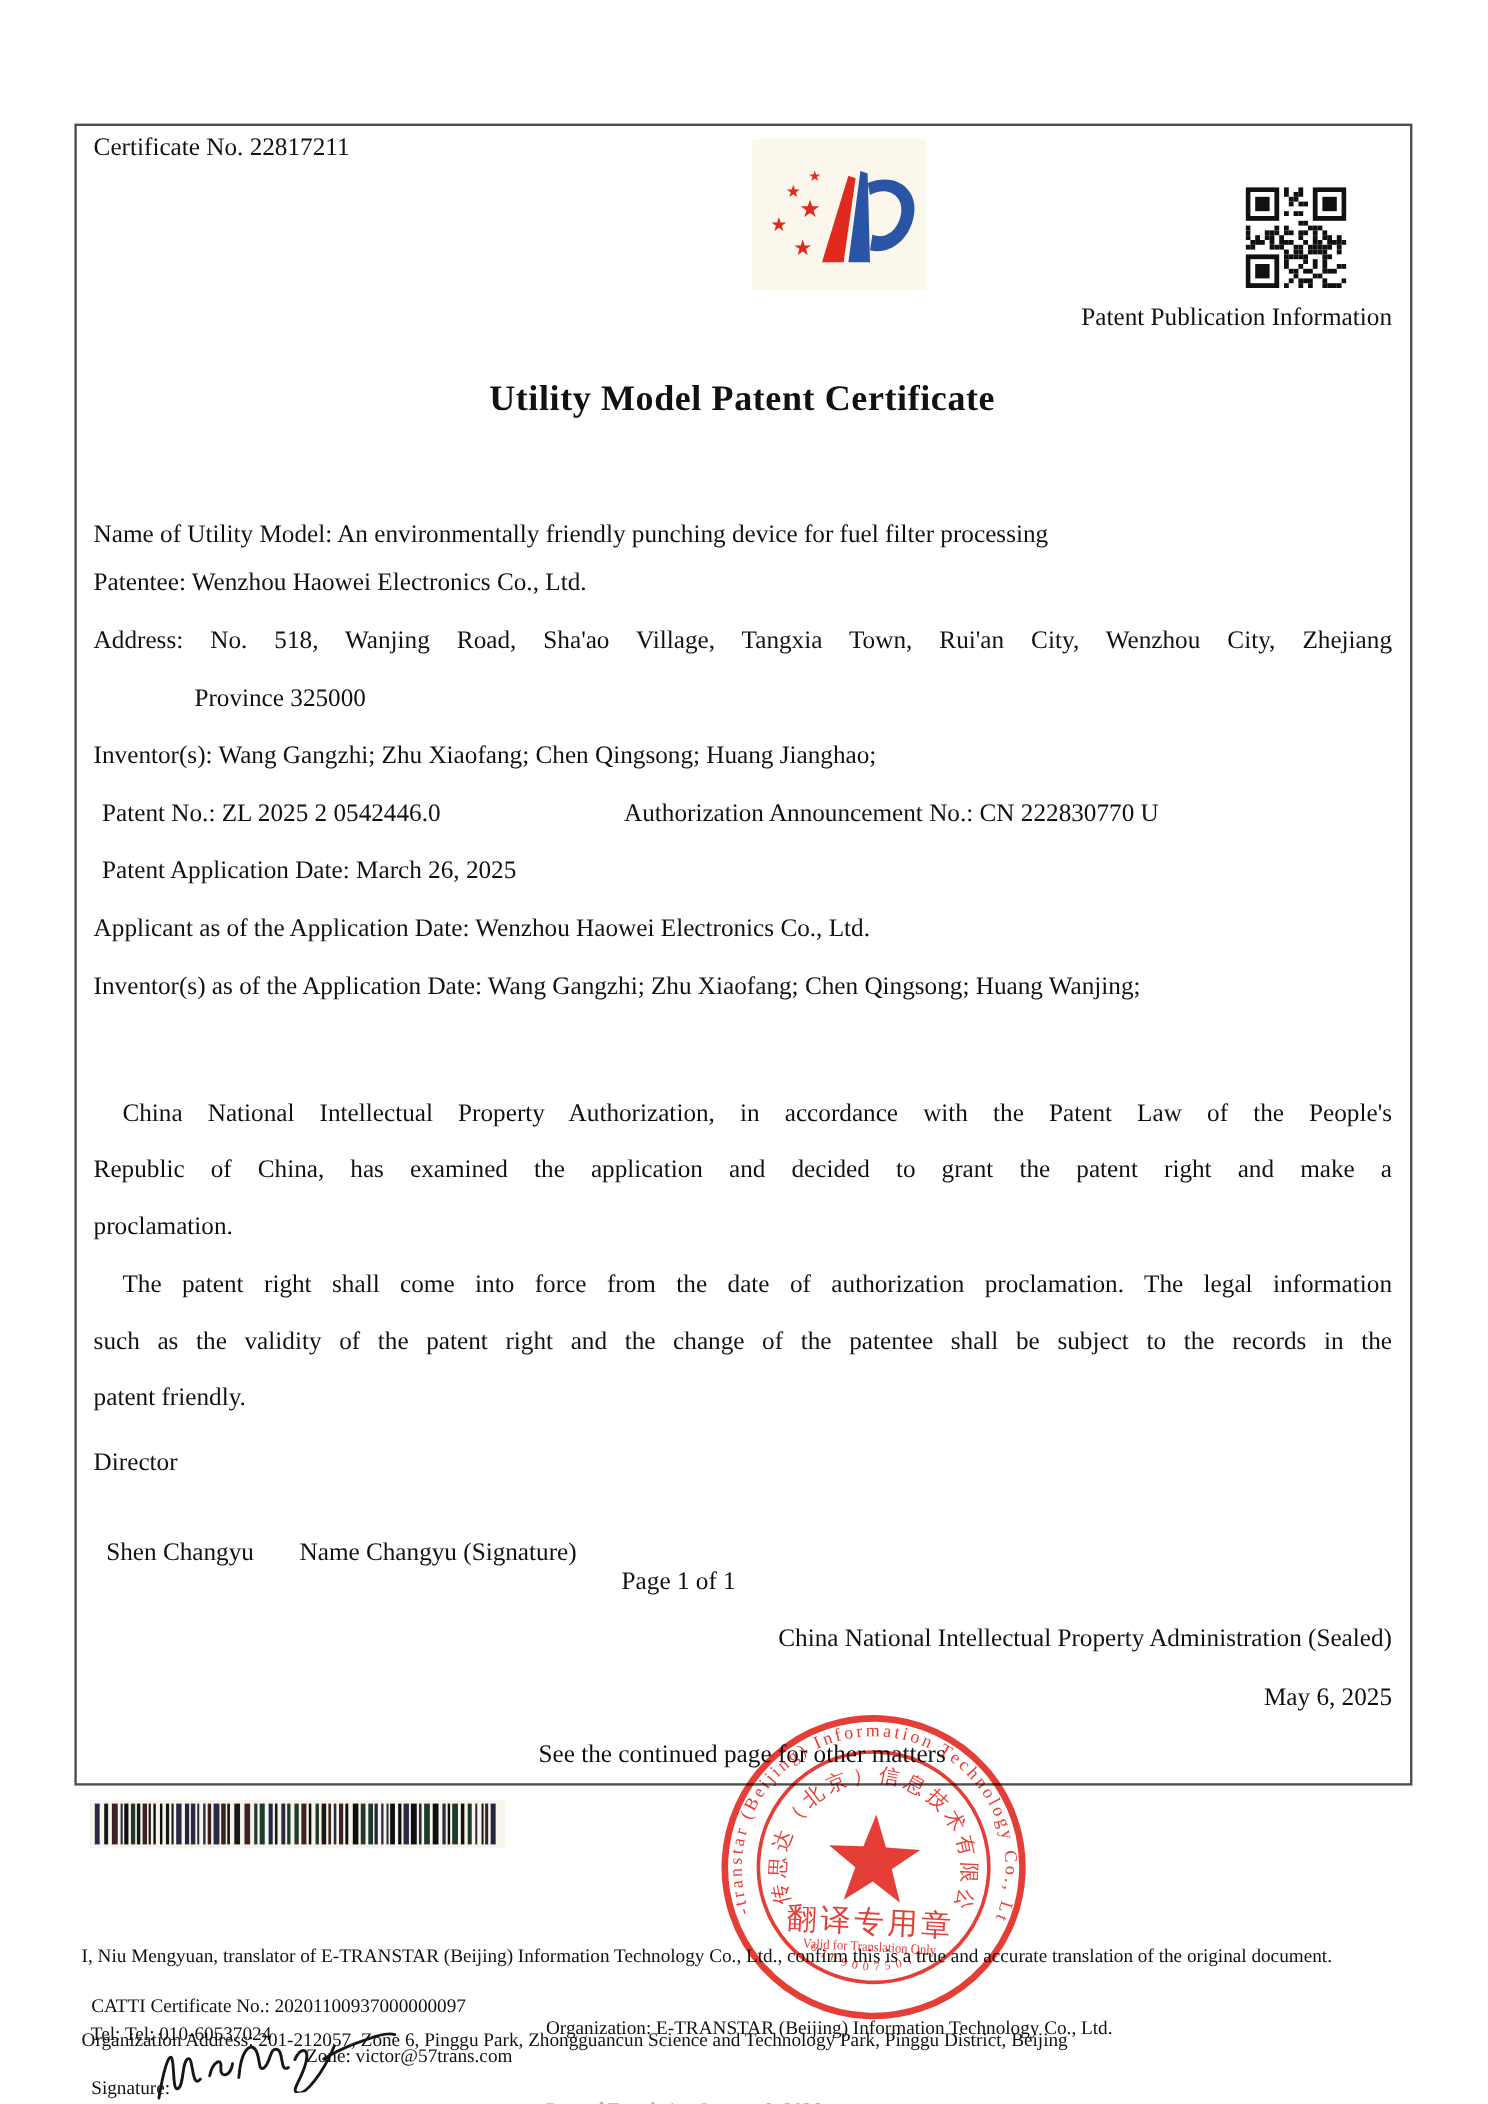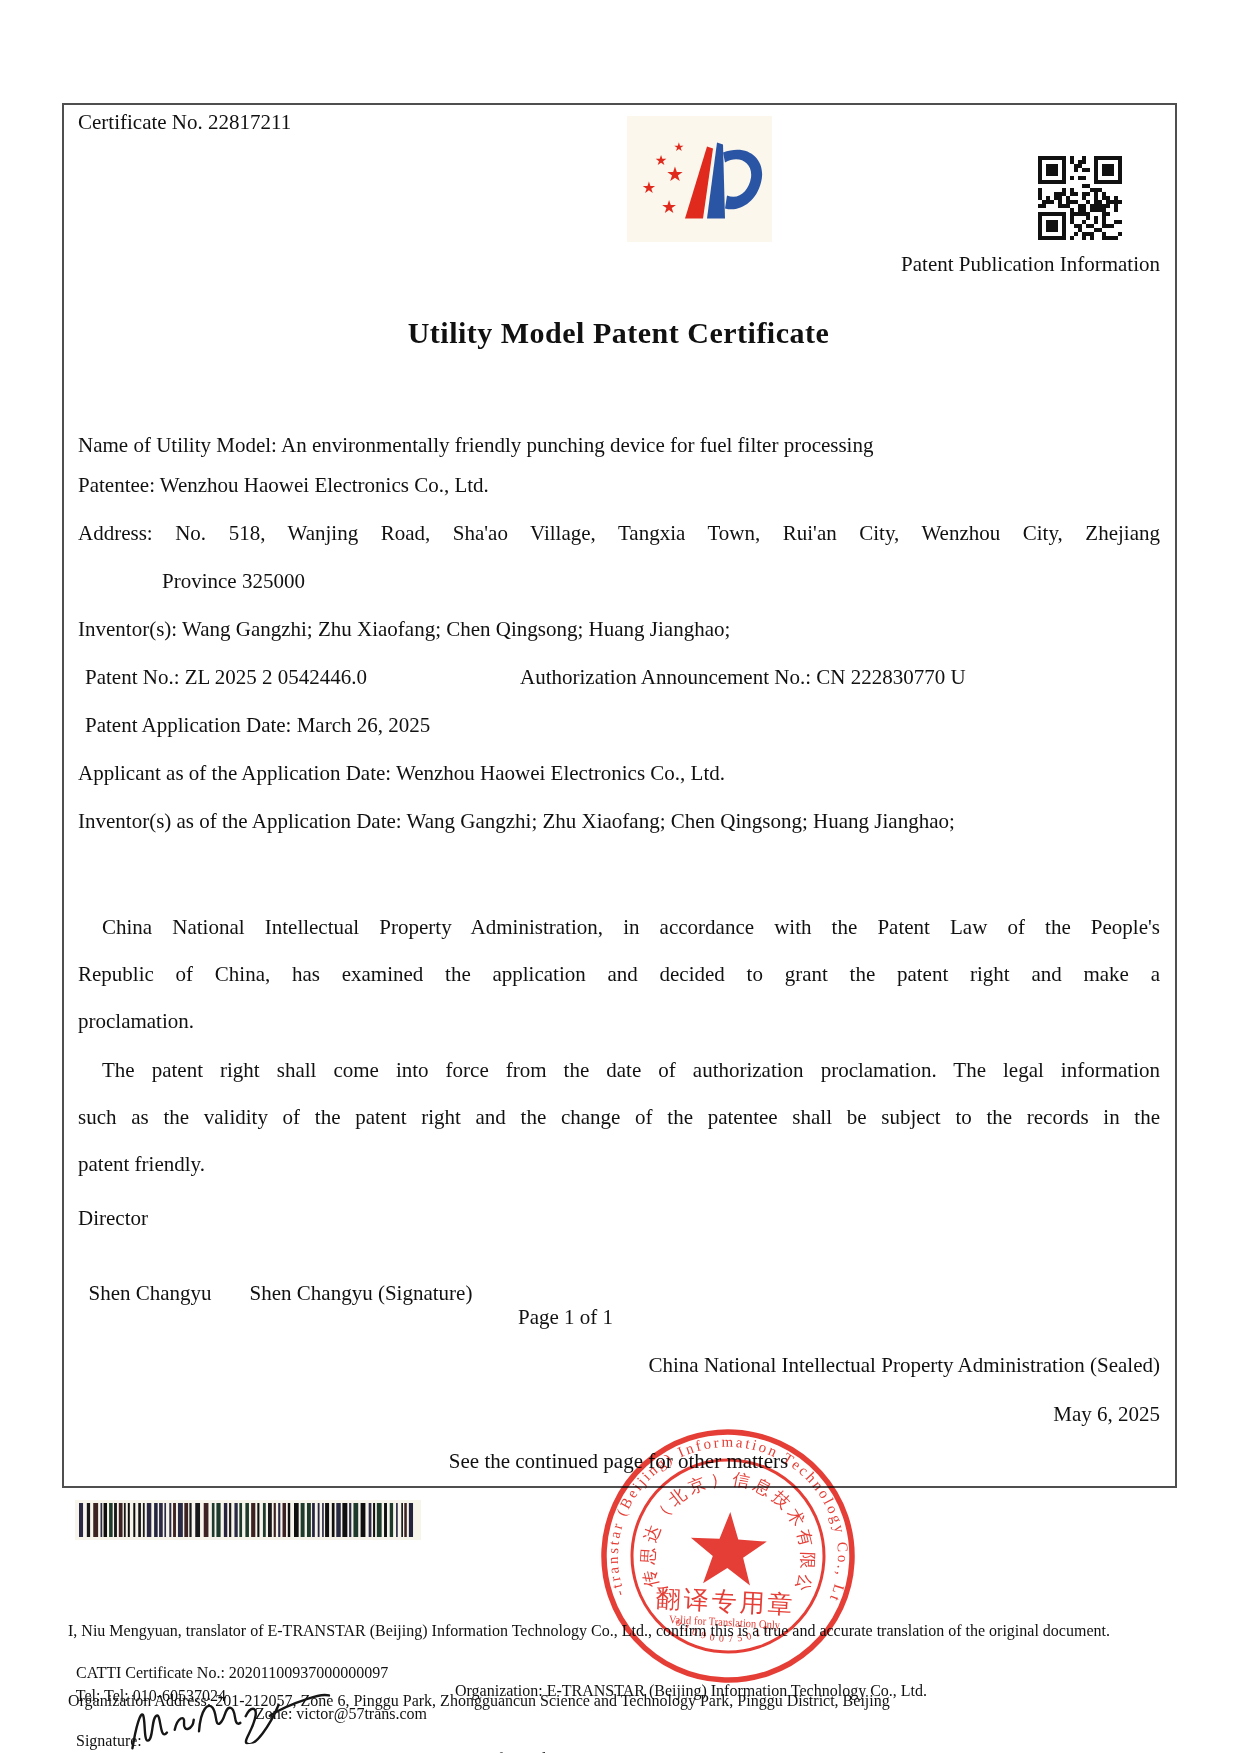--- a/index.html
+++ b/index.html
@@ -206,33 +206,33 @@
 
 <div class="row" style="top:665px">
   <span class="c1">Patent No.: ZL 2025 2 0542446.0</span>
   <span class="c2">Authorization Announcement No.: CN 222830770 U</span>
 </div>
 <div class="row" style="top:713px">
   <span class="c1">Patent Application Date: March 26, 2025</span>
 </div>
 
 <div class="line" style="top:761px">Applicant as of the Application Date: Wenzhou Haowei Electronics Co., Ltd.</div>
-<div class="line" style="top:809px">Inventor(s) as of the Application Date: Wang Gangzhi; Zhu Xiaofang; Chen Qingsong; Huang Jianghao;</div>
-
-<div class="para-line indent" style="top:915px">China National Intellectual Property Administration, in accordance with the Patent Law of the People's</div>
+<div class="line" style="top:809px">Inventor(s) as of the Application Date: Wang Gangzhi; Zhu Xiaofang; Chen Qingsong; Huang Wanjing;</div>
+
+<div class="para-line indent" style="top:915px">China National Intellectual Property Authorization, in accordance with the Patent Law of the People's</div>
 <div class="para-line" style="top:962px">Republic of China, has examined the application and decided to grant the patent right and make a</div>
 <div class="para-line last" style="top:1009px">proclamation.</div>
 
 <div class="para-line indent" style="top:1058px">The patent right shall come into force from the date of authorization proclamation. The legal information</div>
 <div class="para-line" style="top:1105px">such as the validity of the patent right and the change of the patentee shall be subject to the records in the</div>
 <div class="para-line last" style="top:1152px">patent friendly.</div>
 
 <div class="line" style="top:1206px">Director</div>
 <div class="line" style="top:1256px">
-  <span>Shen Changyu</span><span class="gap-span"></span><span>Shen Changyu (Signature)</span>
+  <span>Shen Changyu</span><span class="gap-span"></span><span>Name Changyu (Signature)</span>
 </div>
 
 <div class="abs page-num">Page 1 of 1</div>
 <div class="abs sealed-by">China National Intellectual Property Administration (Sealed)</div>
 <div class="abs seal-date">May 6, 2025</div>
 <div class="abs continued">See the continued page for other matters</div>
 
 <div class="abs barcode-wrap">
   <svg id="bc-svg" width="346" height="40" viewBox="0 0 346 40">
       <rect x="4" y="3" width="4.048740806570277" height="34" fill="#2a2a44"></rect>

